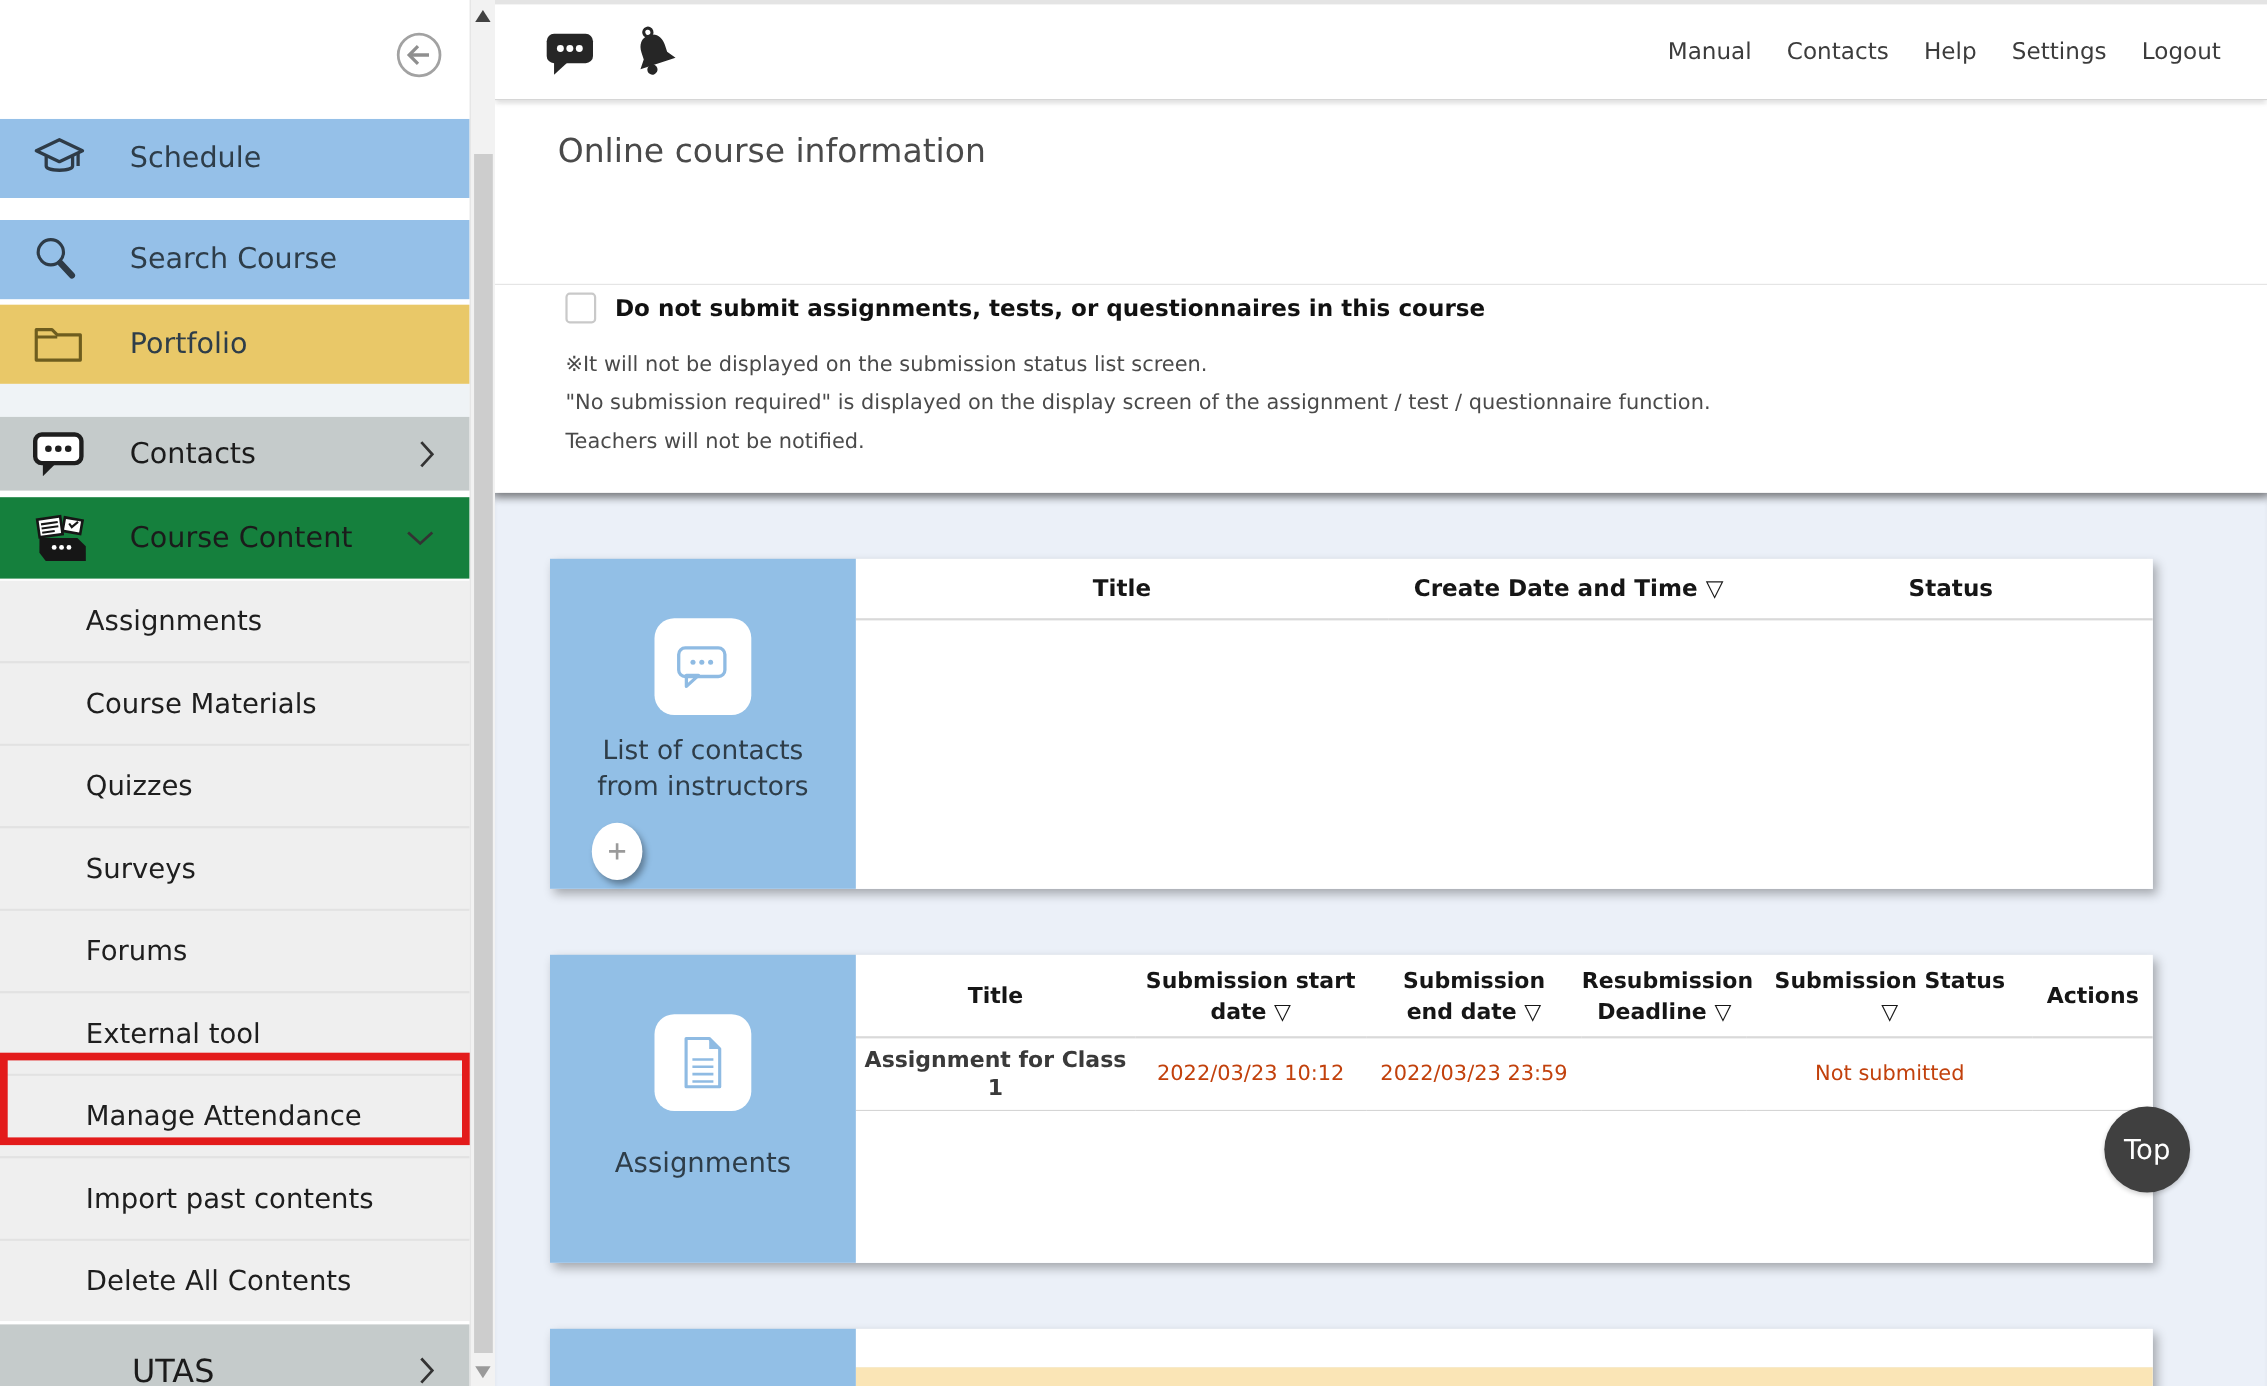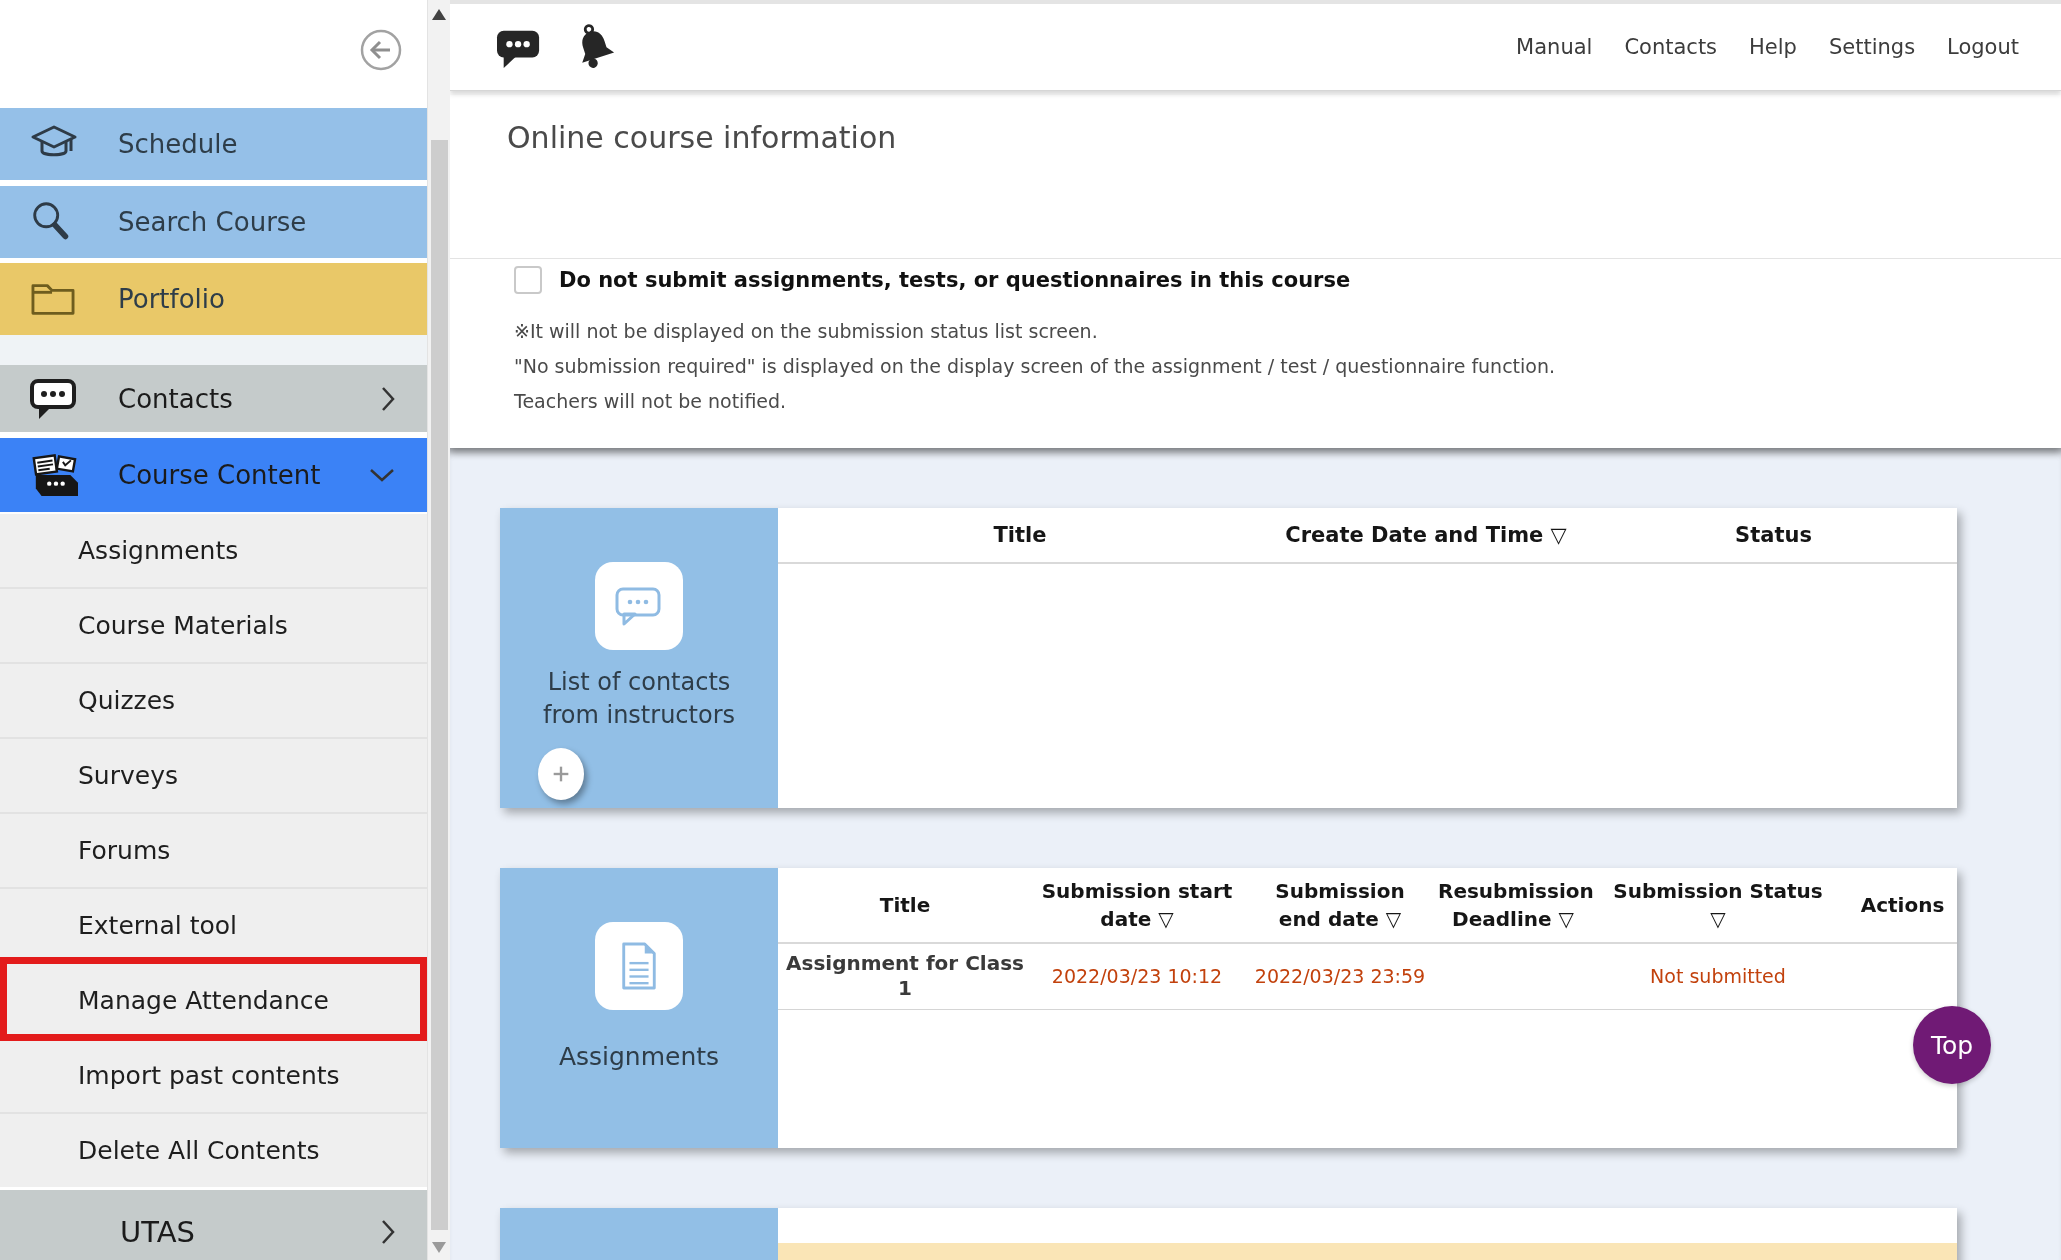--- a/index.html
+++ b/index.html
@@ -6,26 +6,26 @@
   body { font-family:"DejaVu Sans", sans-serif; background:#888; }
   .screen { position:relative; width:2061px; height:1260px; background:#fff; overflow:hidden; }
 
   
   .sidebar { position:absolute; left:0; top:0; width:427px; height:1260px; background:#fff; }
   .sb-top { height:108px; position:relative; background:#fff; }
   .back-btn { position:absolute; right:24px; top:28px; width:44px; height:44px; cursor:pointer; }
   .sb-item { height:72px; display:flex; align-items:center; cursor:pointer; }
   .sb-item .sb-icon { width:56px; margin-left:28px; margin-right:34px; flex:none; display:flex; align-items:center; }
   .sb-item .sb-label { font-size:26px; color:#2E3D49; }
-  .it-blue { background:#95C0E8; margin-bottom:6px; }
+  .it-blue { background:#95C0E8; margin-bottom:20px; }
   .it-blue2 { background:#95C0E8; margin-bottom:5px; }
   .it-yellow { background:#E9C868; }
   .sb-gap { height:30px; background:#EFF3F6; }
   .sb-group { height:67px; background:#C5CBCB; margin-bottom:6px; display:flex; align-items:center; position:relative; cursor:pointer; }
-  .sb-group.g2 { height:74px; background:#3b82f6; margin-bottom:0; }
+  .sb-group.g2 { height:74px; background:#15803d; margin-bottom:0; }
   .sb-group .sb-icon { width:56px; margin-left:28px; margin-right:34px; flex:none; display:flex; align-items:center; }
   .sb-group .sb-label { font-size:26px; color:#1B1B1B; }
   .sb-chevron { position:absolute; right:32px; display:flex; align-items:center; }
   .sb-sub { height:75px; background:#EFEFEF; border-top:2px solid #E2E2E2; display:flex; align-items:center; padding-left:78px; font-size:25px; color:#1E1E1E; cursor:pointer; }
   .sb-sub.first { border-top:2px solid #FDFDFD; }
   .sb-footer { height:84px; background:#C5CBCB; margin-top:3px; display:flex; align-items:center; position:relative; cursor:pointer; }
   .sb-footer .sb-label { font-size:29px; color:#1B1B1B; margin-left:120px; }
   .red-box { position:absolute; left:0; top:957px; width:427px; height:84px; border:7px solid #E31B1B; z-index:6; pointer-events:none; }
 
   
@@ -67,21 +67,21 @@
   table { width:100%; border-collapse:collapse; table-layout:fixed; }
   th { font-weight:bold; color:#161616; text-align:center; vertical-align:middle; white-space:pre-line; border-bottom:2px solid #D9D9D9; line-height:28px; }
   .card1 th { height:55px; font-size:21px; }
   .card2 th { height:75px; font-size:20px; }
   .card2 td { height:66px; font-size:19px; color:#c2410c; text-align:center; vertical-align:middle; border-bottom:1px solid #D5D5D5; white-space:pre-line; line-height:25px; }
   .card2 td.t-title { font-weight:bold; font-size:20px; color:#3A3A3A; }
   .row-white { height:35px; background:#fff; }
   .row-yellow { height:25px; background:#FAE5B6; }
   .right3 { flex:1; display:flex; flex-direction:column; }
 
-  .top-btn { position:absolute; left:1463px; top:558px; width:78px; height:78px; border-radius:50%; background:#701a75; color:#fff; font-size:25px; display:flex; align-items:center; justify-content:center; cursor:pointer; z-index:7; box-shadow:0 2px 5px rgba(0,0,0,0.2);text-align:center; }
+  .top-btn { position:absolute; left:1463px; top:558px; width:78px; height:78px; border-radius:50%; background:#404040; color:#fff; font-size:25px; display:flex; align-items:center; justify-content:center; cursor:pointer; z-index:7; box-shadow:0 2px 5px rgba(0,0,0,0.2);text-align:center; }
 </style>
 </head>
 <body>
 
 <div class="screen">
 
   <aside class="sidebar">
     <div class="sb-top">
       <span class="back-btn">
         <svg viewBox="0 0 44 44" width="44" height="44">

